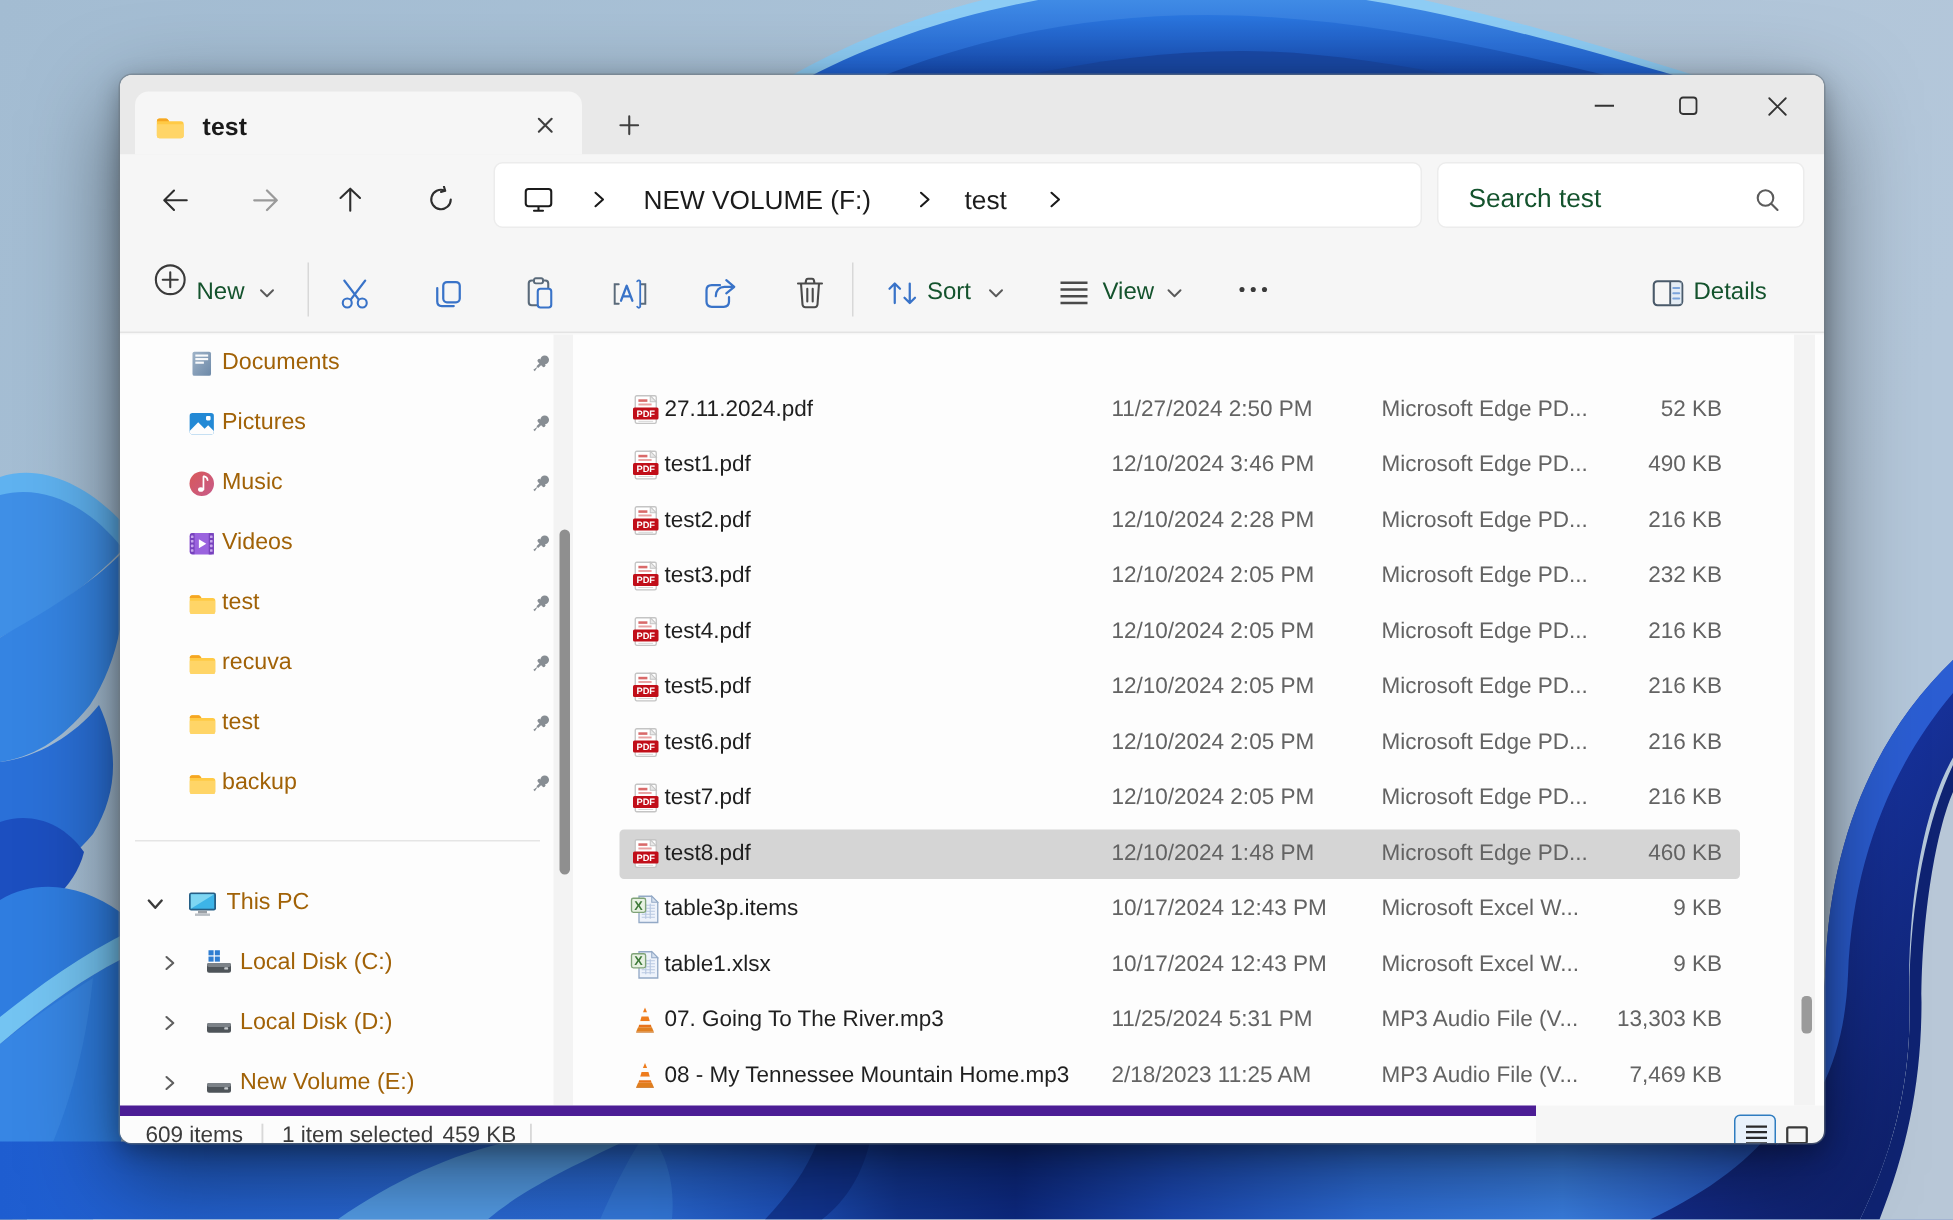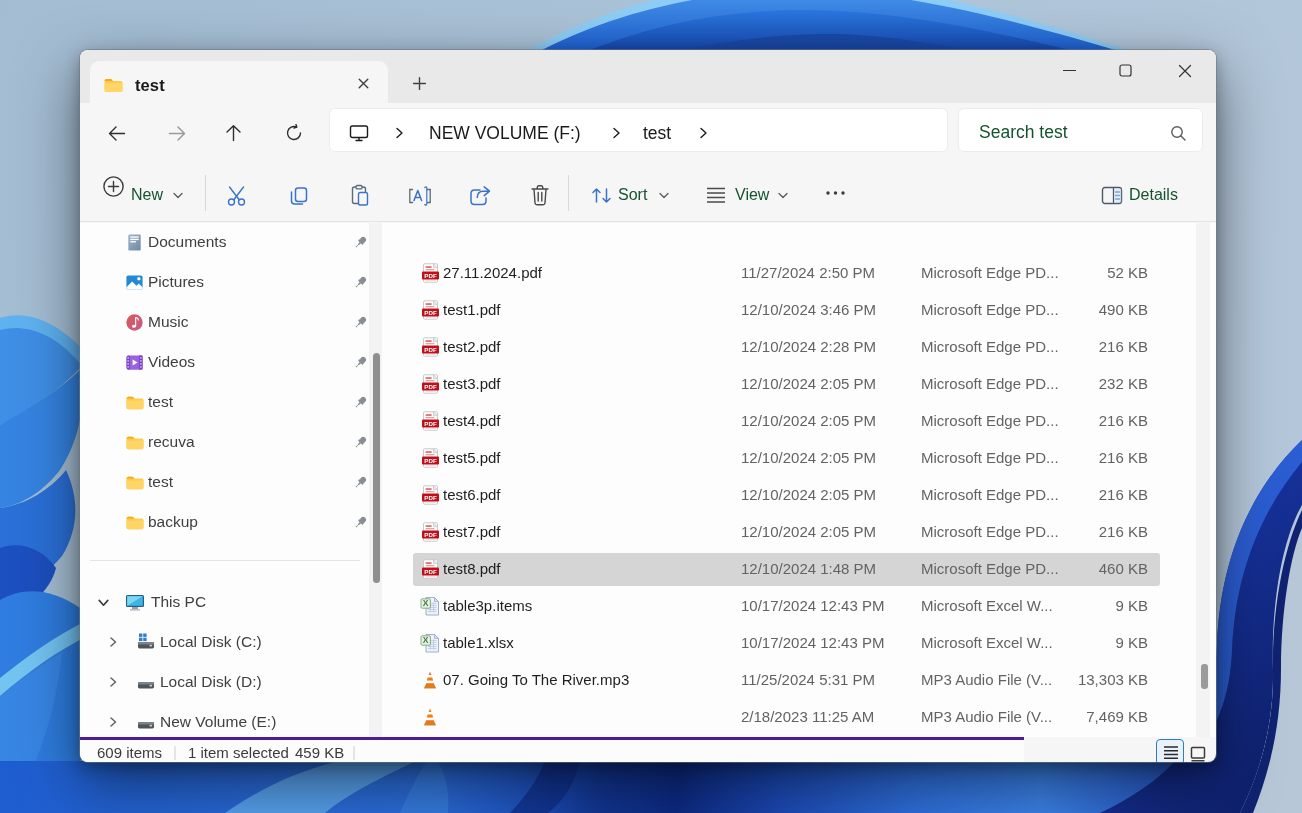--- a/index.html
+++ b/index.html
@@ -22,34 +22,34 @@
 #searchbox { left:878px; top:58px; width:245px; height:44px; background:#fff; border:1px solid #ececec; border-radius:6px; }
 .crumb { font-size:17.5px; color:#1b1b1b; top:73px;text-align:right; }
 #searchtext { left:899px; top:72px; font-size:17.5px; color:#14532d; }
 
 #toolbar { left:0; top:115px; width:1136px; height:57px; background:#f6f6f6; border-bottom:1px solid #e3e3e3; }
 .tbtext { font-size:16px; color:#14532d; top:21px; position:absolute; }
 .tsep { position:absolute; top:10px; width:1px; height:36px; background:#d8d8d8; }
 
 #content { left:0; top:173px; width:1136px; height:514px; background:#fdfdfd; }
 
-.sbitem { position:absolute; font-size:15.5px; color:#404040; }
+.sbitem { position:absolute; font-size:15.5px; color:#a16207; }
 
 #hdr { position:absolute; left:332px; top:2px; width:790px; height:30px; }
 .hcol { position:absolute; top:7px; font-size:15px; color:#454545; }
 .hsep { position:absolute; top:5px; width:1px; height:24px; background:#e4e4e4; }
 .row { position:absolute; left:332px; width:790px; height:37px; }
 .rowsel-bg { position:absolute; left:1px; top:2px; width:747px; height:33px; background:#d5d5d5; border-radius:3px; }
 .fname { position:absolute; left:31px; top:9px; font-size:15px; color:#1f1f1f; white-space:nowrap; }
 .fdate { position:absolute; left:329px; top:9px; font-size:15px; color:#636363; white-space:nowrap; }
 .ftype { position:absolute; left:509px; top:9px; font-size:15px; color:#636363; white-space:nowrap; }
 .fsize { position:absolute; right:54px; top:9px; font-size:15px; color:#636363; white-space:nowrap; text-align:right; }
 .fico { position:absolute; left:8px; top:8px; width:20px; height:20px; }
 
-#statusbar { left:0; top:687px; width:944px; height:25px; background:#fcfcfc; border-top:3px solid #4c1d95; font-size:15px; color:#3b3b3b; }
+#statusbar { left:0; top:687px; width:944px; height:25px; background:#fcfcfc; border-top:7px solid #4c1d95; font-size:15px; color:#3b3b3b; }
 svg { display:block; }
 .icon { position:absolute; }
 </style>
 </head>
 <body>
 <svg id="wall" viewBox="0 0 1302 813" preserveAspectRatio="none">
   <defs>
     <linearGradient id="sky" x1="0" y1="0" x2="1" y2="0.25">
       <stop offset="0" stop-color="#a3bcd2"></stop>
       <stop offset="0.5" stop-color="#abc3d8"></stop>
@@ -798,20 +798,21 @@
             <svg width="20" height="20" viewBox="0 0 20 20">
               <path d="M10 1.6 L11.4 5 L8.6 5 Z" fill="#ee7c1c"></path>
               <path d="M8.6 5 L11.4 5 L12.3 7.6 L7.7 7.6 Z" fill="#fcfcf9"></path>
               <path d="M7.7 7.6 L12.3 7.6 L13.2 10.8 L6.8 10.8 Z" fill="#ee7c1c"></path>
               <path d="M6.8 10.8 L13.2 10.8 L13.9 13.2 L6.1 13.2 Z" fill="#fcfcf9"></path>
               <path d="M6.1 13.2 L13.9 13.2 L14.4 14.9 L5.6 14.9 Z" fill="#e8731a"></path>
               <path d="M5.4 14.9 L14.6 14.9 L15.9 17.9 L4.1 17.9 Z" fill="#e07e1e"></path>
               <path d="M4.1 17.9 L15.9 17.9 L15.9 18.4 L4.1 18.4 Z" fill="#c96a12"></path>
             </svg>
           </div>
+    <div class="fname">08 - My Tennessee Mountain Home.mp3</div>
     <div class="fdate">2/18/2023 11:25 AM</div>
     <div class="ftype">MP3 Audio File (V...</div>
     <div class="fsize">7,469 KB</div>
   </div>
       </div>
 
     <div class="abs" style="left:1116px;top:0px;width:14px;height:514px;background:#f3f3f3"></div>
     <div class="abs" style="left:1121px;top:441px;width:7px;height:25px;background:#9a9a9a;border-radius:3px"></div>
   </div>
 

